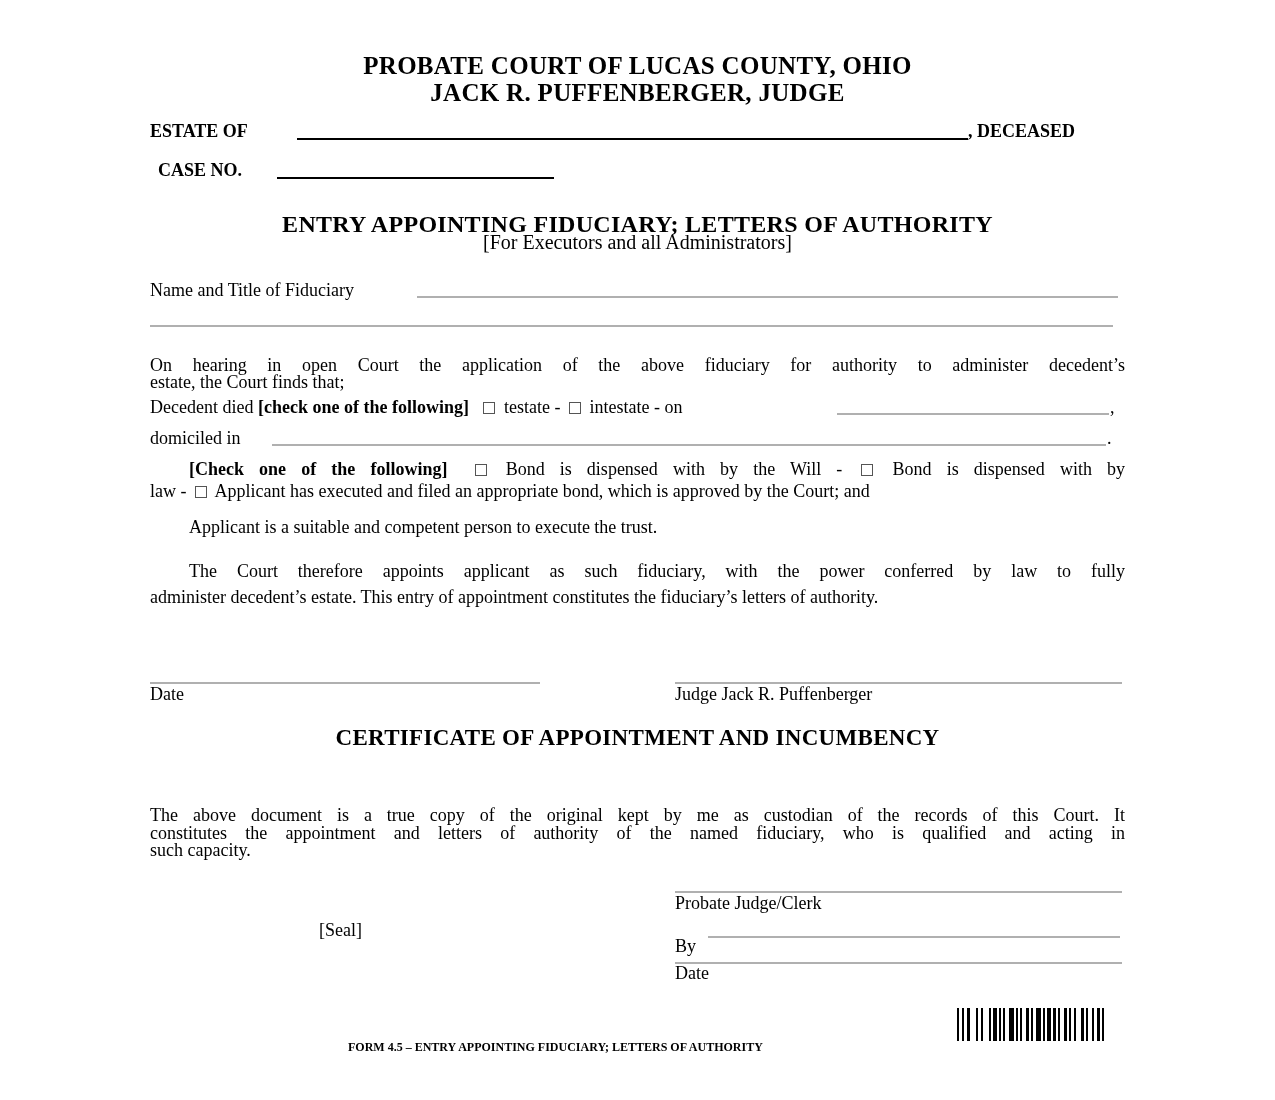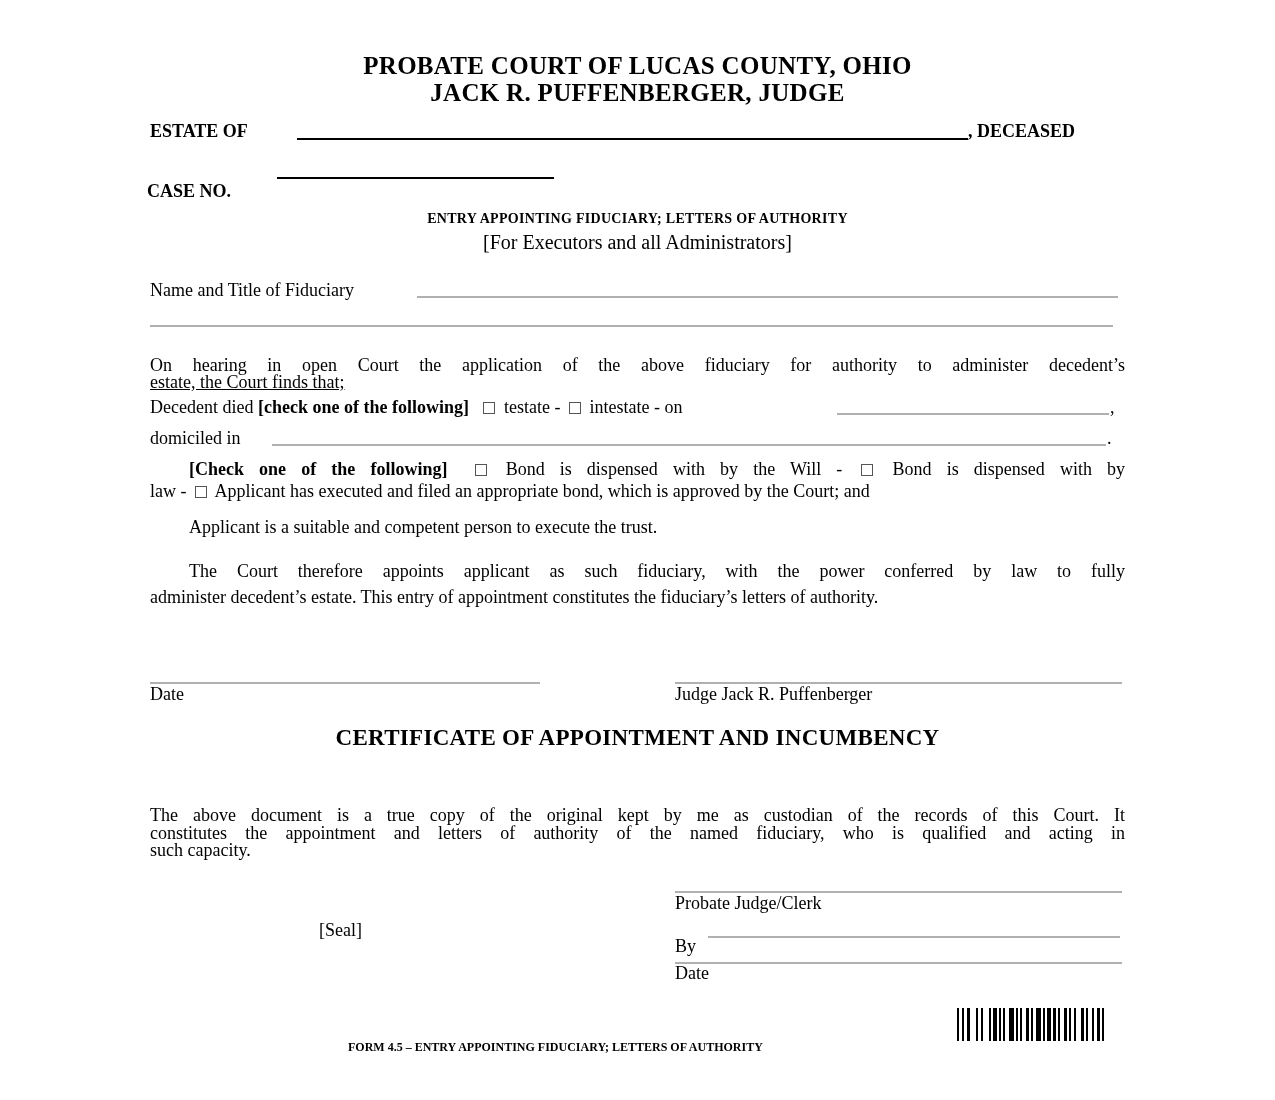--- a/index.html
+++ b/index.html
@@ -21,32 +21,32 @@
 </head>
 <body>
 
 <div class="abs title" style="top:52px;">PROBATE COURT OF LUCAS COUNTY, OHIO</div>
 <div class="abs title" style="top:79px;">JACK R. PUFFENBERGER, JUDGE</div>
 
 <div class="abs txt-b" style="left:150px; top:121px;">ESTATE OF</div>
 <div class="uline" style="left:297px; top:138px; width:671px;"><span></span></div>
 <div class="abs txt-b" style="left:968px; top:121px;">, DECEASED</div>
 
-<div class="abs txt-b" style="left:147px; top:160px;margin-top:21px;">CASE NO.</div>
+<div class="abs txt-b" style="left:158px; top:160px;">CASE NO.</div>
 <div class="uline" style="left:277px; top:177px; width:277px;"><span></span></div>
 
-<div class="abs center bold" style="left:0; width:1275px; top:211px; font-size:14px; letter-spacing:0.3px;">ENTRY APPOINTING FIDUCIARY; LETTERS OF AUTHORITY</div>
+<div class="abs center bold" style="left:0; width:1275px; top:211px; font-size:24px; letter-spacing:0.3px;">ENTRY APPOINTING FIDUCIARY; LETTERS OF AUTHORITY</div>
 <div class="abs center" style="left:0; width:1275px; top:231px; font-size:20px;">[For Executors and all Administrators]</div>
 
 <div class="abs txt" style="left:150px; top:281px;">Name and Title of Fiduciary</div>
 <div class="fline" style="left:417px; top:296px; width:701px;"><span></span></div>
 <div class="fline" style="left:150px; top:325px; width:963px;"><span></span></div>
 
 <div class="abs txt just" style="left:150px; top:356px; width:975px;">On hearing in open Court the application of the above fiduciary for authority to administer decedent’s</div>
-<div class="abs txt" style="left:150px; top:373px;text-decoration:underline;">estate, the Court finds that;</div>
+<div class="abs txt" style="left:150px; top:373px;">estate, the Court finds that;</div>
 
 <div class="abs txt" style="left:150px; top:398px; white-space:nowrap;">
   <span>Decedent died</span>
   <span class="bold">[check one of the following]</span>
   <span class="cb" style="margin-left:10px;"></span>
   <span>testate -</span>
   <span class="cb"></span>
   <span>intestate - on</span>
 </div>
 <div class="fline" style="left:837px; top:413px; width:272px;"><span></span></div>

